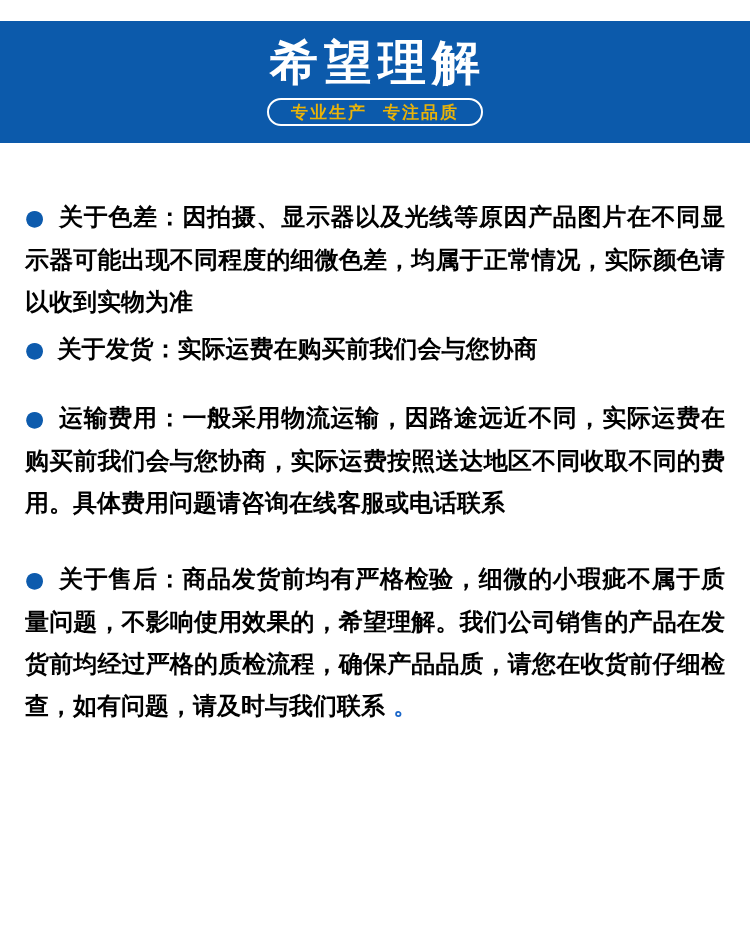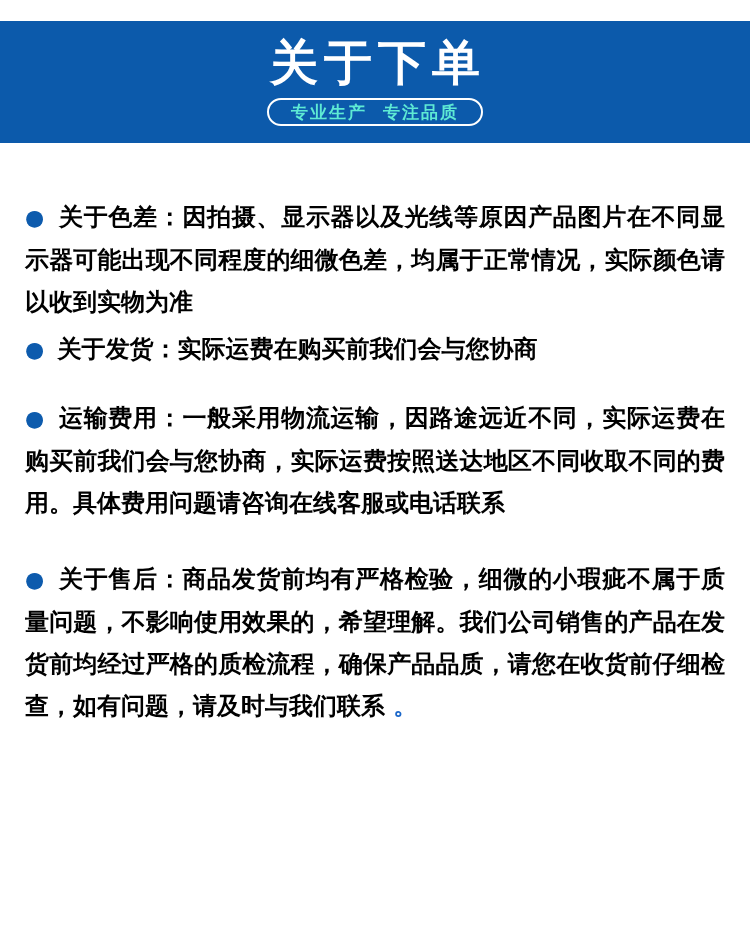--- a/index.html
+++ b/index.html
@@ -31,21 +31,21 @@
   .badge {
     margin-top: 12px;
     height: 28px;
     box-sizing: border-box;
     border: 2px solid #ffffff;
     border-radius: 16px;
     display: flex;
     align-items: center;
     justify-content: flex-start;
     padding: 12px 22px;
-    color: #5eead4;
+    color: #eab308;
     font-size: 17px;
     font-weight: 700;
     letter-spacing: 2px;
     white-space: pre;
   }
   main { padding: 0 25px; }
   .section {
     margin: 0;
     font-size: 24px;
     font-weight: 700;
@@ -64,21 +64,21 @@
   .s2 { margin-top: 5px; }
   .s3 { margin-top: 26px; }
   .s4 { margin-top: 34px; }
 </style>
 </head>
 <body>
 
 <div class="page">
 
   <header class="banner">
-    <h1 class="title">关于下单</h1>
+    <h1 class="title">希望理解</h1>
     <div class="badge">
       <span>专业生产  专注品质</span>
     </div>
   </header>
 
   <main>
 
     <p class="section s0">
       <span class="bullet">●</span>
       <span>关于色差：因拍摄、显示器以及光线等原因产品图片在不同显示器可能出现不同程度的细微色差，均属于正常情况，实际颜色请以收到实物为准</span>

